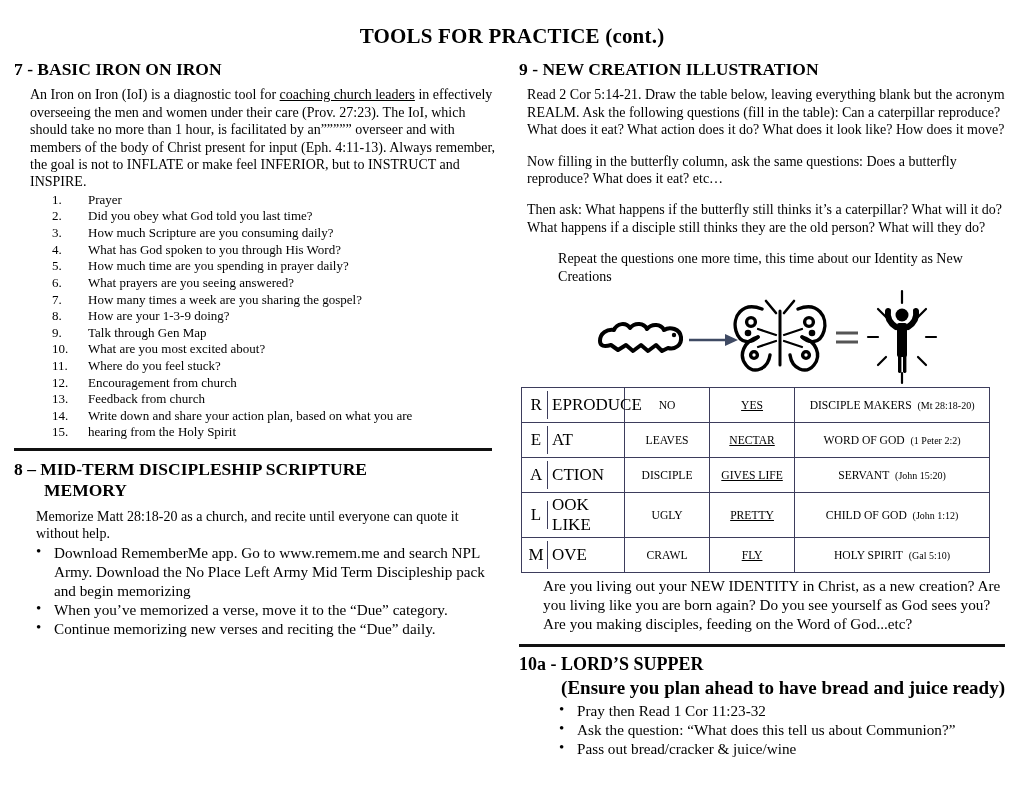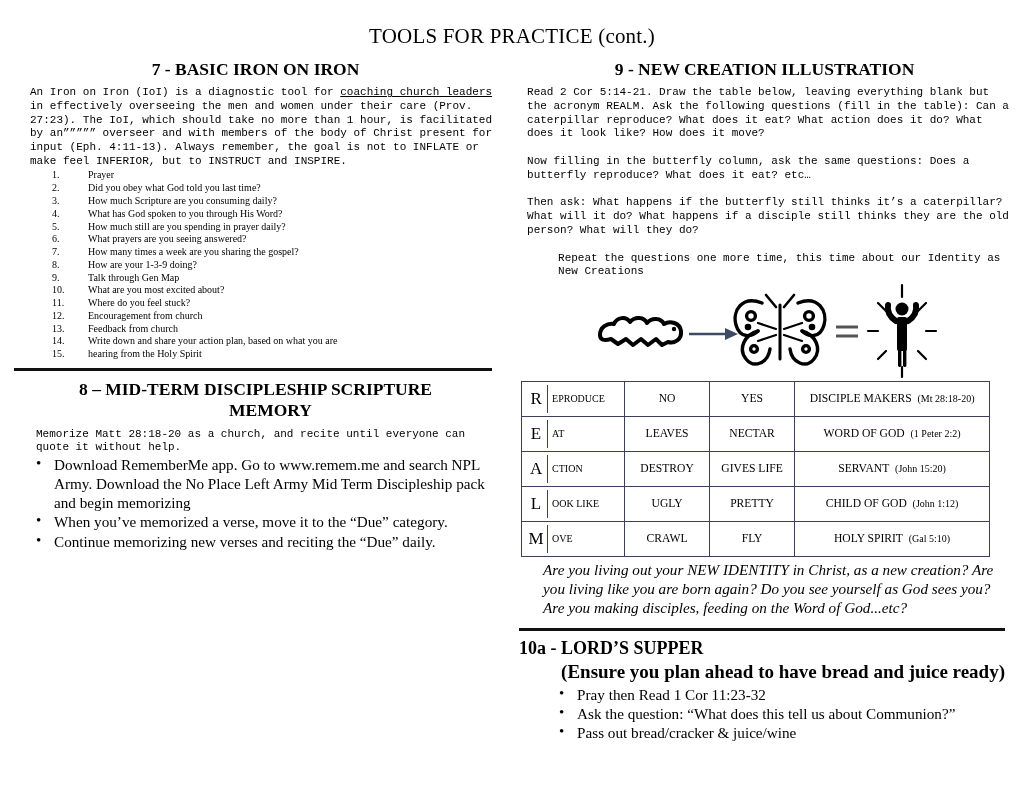--- a/index.html
+++ b/index.html
@@ -15,21 +15,21 @@
     position: relative;
     overflow: hidden;
   }
   .page {
     position: relative;
     width: 1024px;
     height: 791px;
   }
   .doc-title {
     text-align: center;
-    font-weight: normal;
+    font-weight: bold;
     font-size: 21px;
     letter-spacing: 0.2px;
     padding-top: 24px;
     margin: 0;
   }
   .columns {
     display: flex;
     width: 1024px;
     box-sizing: border-box;
     padding: 10px 14px 0 14px;
@@ -42,52 +42,50 @@
   .col-right {
     width: 508px;
     box-sizing: border-box;
     padding-left: 10px;
   }
   h2.sec-head {
     font-size: 17.5px;
     font-weight: bold;
     margin: 0 0 6px 0;
     line-height: 1.22;
-    text-align: center;
   }
   h2.sec-head .wrap2 {
     display: block;
     padding-left: 30px;
     font-family: Liberation Serif, serif;
   }
   p.body-text {
-    font-size: 11px;
+    font-size: 14px;
     line-height: 1.245;
     margin: 0 0 0 0;
     padding-left: 16px;
     text-align: left;
-    font-family: Liberation Mono, monospace;
   }
   p.body-text.gap {
     margin-top: 14px;
   }
   p.body-text.nopad {
     padding-left: 0;
   }
   .u {
     text-decoration: underline;
   }
   ol.num-list {
     margin: 1px 0 0 0;
     padding-left: 0;
     list-style: none;
     counter-reset: nitem;
   }
   ol.num-list li {
-    font-size: 10px;
+    font-size: 13px;
     line-height: 1.278;
     position: relative;
     padding-left: 74px;
     counter-increment: nitem;
   }
   ol.num-list li::before {
     content: counter(nitem) ".";
     position: absolute;
     left: 38px;
     width: 28px;
@@ -168,34 +166,33 @@
     font-size: 17px;
     text-align: center;
     border-right: 1px solid #3d3d5c;
     line-height: 28px;
     height: 28px;
   }
   .letter-inner .rest {
     flex: 1;
     text-align: left;
     padding-left: 4px;
-    font-size: 10px;
+    font-size: 17px;
   }
   td.c2 { width: 78px; }
-  td.c3 { width: 78px; }
+  td.c3 { width: 78px; text-decoration: underline; }
   td.c4 { width: 188px; }
   .ref {
     font-size: 10px;
   }
   .below-table {
     font-size: 15.2px;
     line-height: 1.245;
     padding-left: 24px;
     margin: 4px 0 0 0;
-    font-style: italic;
   }
   .sec10-head {
     font-size: 18px;
     font-weight: bold;
     margin: 0 0 2px 0;
   }
 </style>
 </head>
 <body>
 
@@ -209,21 +206,21 @@
 
       <h2 class="sec-head">7 - BASIC IRON ON IRON</h2>
 
       <p class="body-text"><span>An Iron on Iron (IoI) is a diagnostic tool for </span><span class="u">coaching church leaders</span><span> in effectively overseeing the men and women under their care (Prov. 27:23). The IoI, which should take no more than 1 hour, is facilitated by an””””” overseer and with members of the body of Christ present for input (Eph. 4:11-13). Always remember, the goal is not to INFLATE or make feel INFERIOR, but to INSTRUCT and INSPIRE.</span></p>
 
       <ol class="num-list">
         <li>Prayer</li>
         <li>Did you obey what God told you last time?</li>
         <li>How much Scripture are you consuming daily?</li>
         <li>What has God spoken to you through His Word?</li>
-        <li>How much still are you spending in prayer daily?</li>
+        <li>How much time are you spending in prayer daily?</li>
         <li>What prayers are you seeing answered?</li>
         <li>How many times a week are you sharing the gospel?</li>
         <li>How are your 1-3-9 doing?</li>
         <li>Talk through Gen Map</li>
         <li>What are you most excited about?</li>
         <li>Where do you feel stuck?</li>
         <li>Encouragement from church</li>
         <li>Feedback from church</li>
         <li>Write down and share your action plan, based on what you are</li>
         <li>hearing from the Holy Spirit</li>
@@ -335,21 +332,21 @@
             <td class="c3">NECTAR</td>
             <td class="c4"><span>WORD OF GOD</span>&nbsp; <span class="ref">(1 Peter 2:2)</span></td>
           </tr>
           <tr>
             <td class="letter-cell">
               <div class="letter-inner">
                 <span class="big">A</span>
                 <span class="rest">CTION</span>
               </div>
             </td>
-            <td class="c2">DESTROY</td>
+            <td class="c2">DISCIPLE</td>
             <td class="c3">GIVES LIFE</td>
             <td class="c4"><span>SERVANT</span>&nbsp; <span class="ref">(John 15:20)</span></td>
           </tr>
           <tr>
             <td class="letter-cell">
               <div class="letter-inner">
                 <span class="big">L</span>
                 <span class="rest">OOK LIKE</span>
               </div>
             </td>

